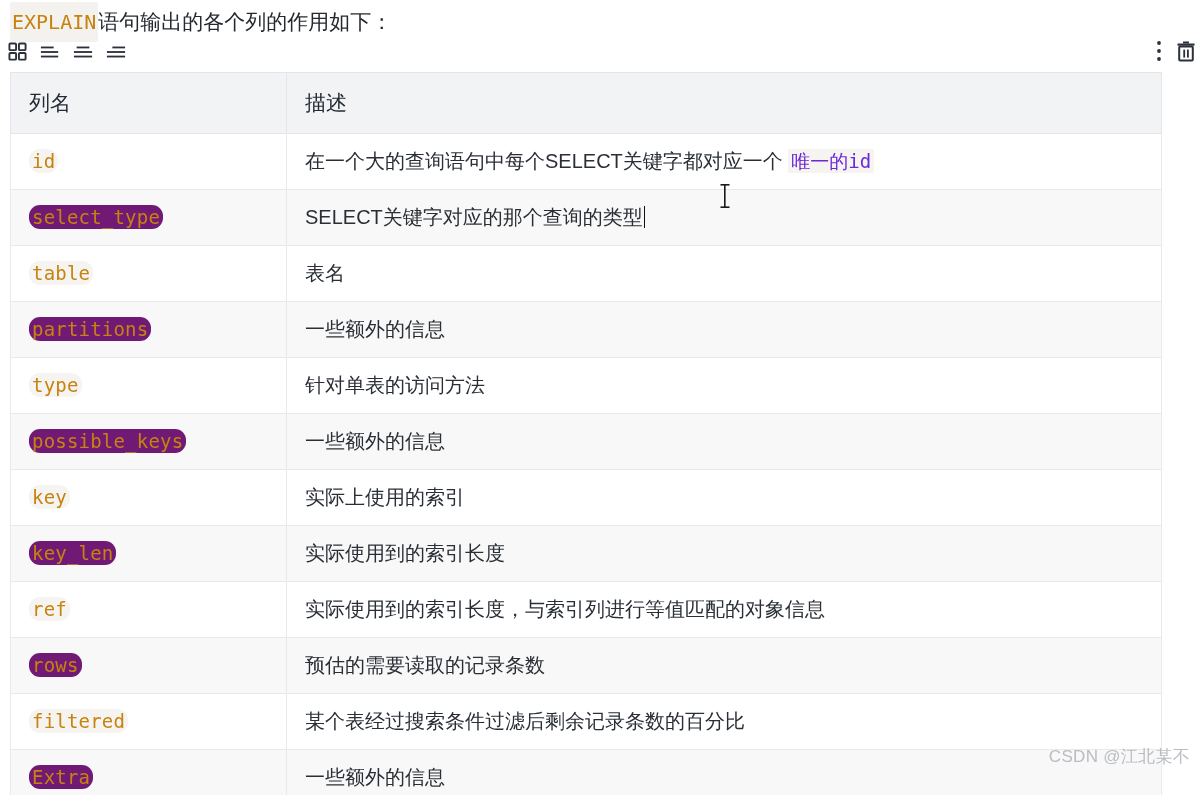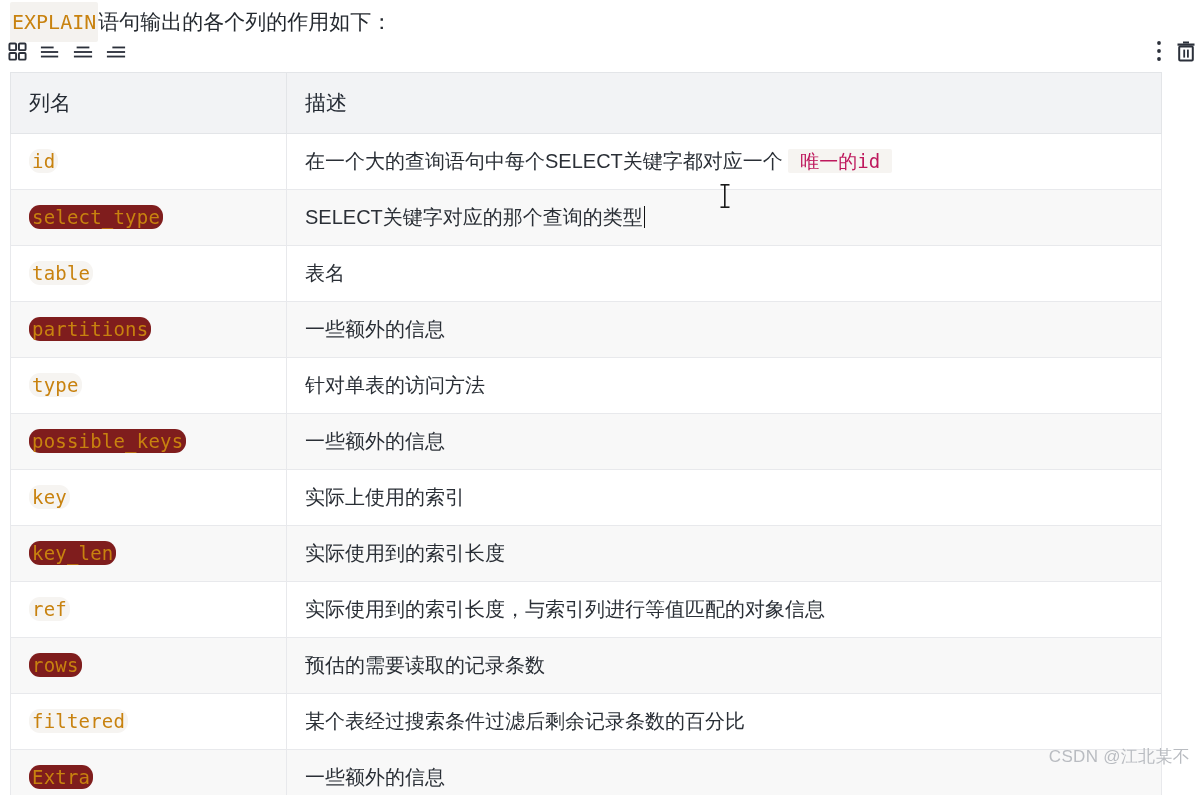--- a/index.html
+++ b/index.html
@@ -99,28 +99,28 @@
 
   .colname {
     font-family: "DejaVu Sans Mono", "Liberation Mono", monospace;
     color: #c8820f;
     background: #f6f4f1;
     padding: 1px 3px;
     border-radius: 11px;
     font-size: 19px;
     letter-spacing: 0.2px;
   }
-  tbody tr.even .colname { background: #7f1d1d; margin-top: 24px; }
+  tbody tr.even .colname { background: #701a75; margin-top: 24px; }
 
   .desc { position: relative; }
   .desc .hl {
     font-family: "DejaVu Sans Mono", "Liberation Mono", monospace;
-    color: #be185d;
+    color: #6d28d9;
     background: #f6f4f1;
-    padding: 1px 12px;
+    padding: 1px 3px;
     border-radius: 2px;
     font-size: 19px;
   }
 
   
   .caret {
     display: inline-block;
     width: 1px;
     height: 22px;
     background: #111;

